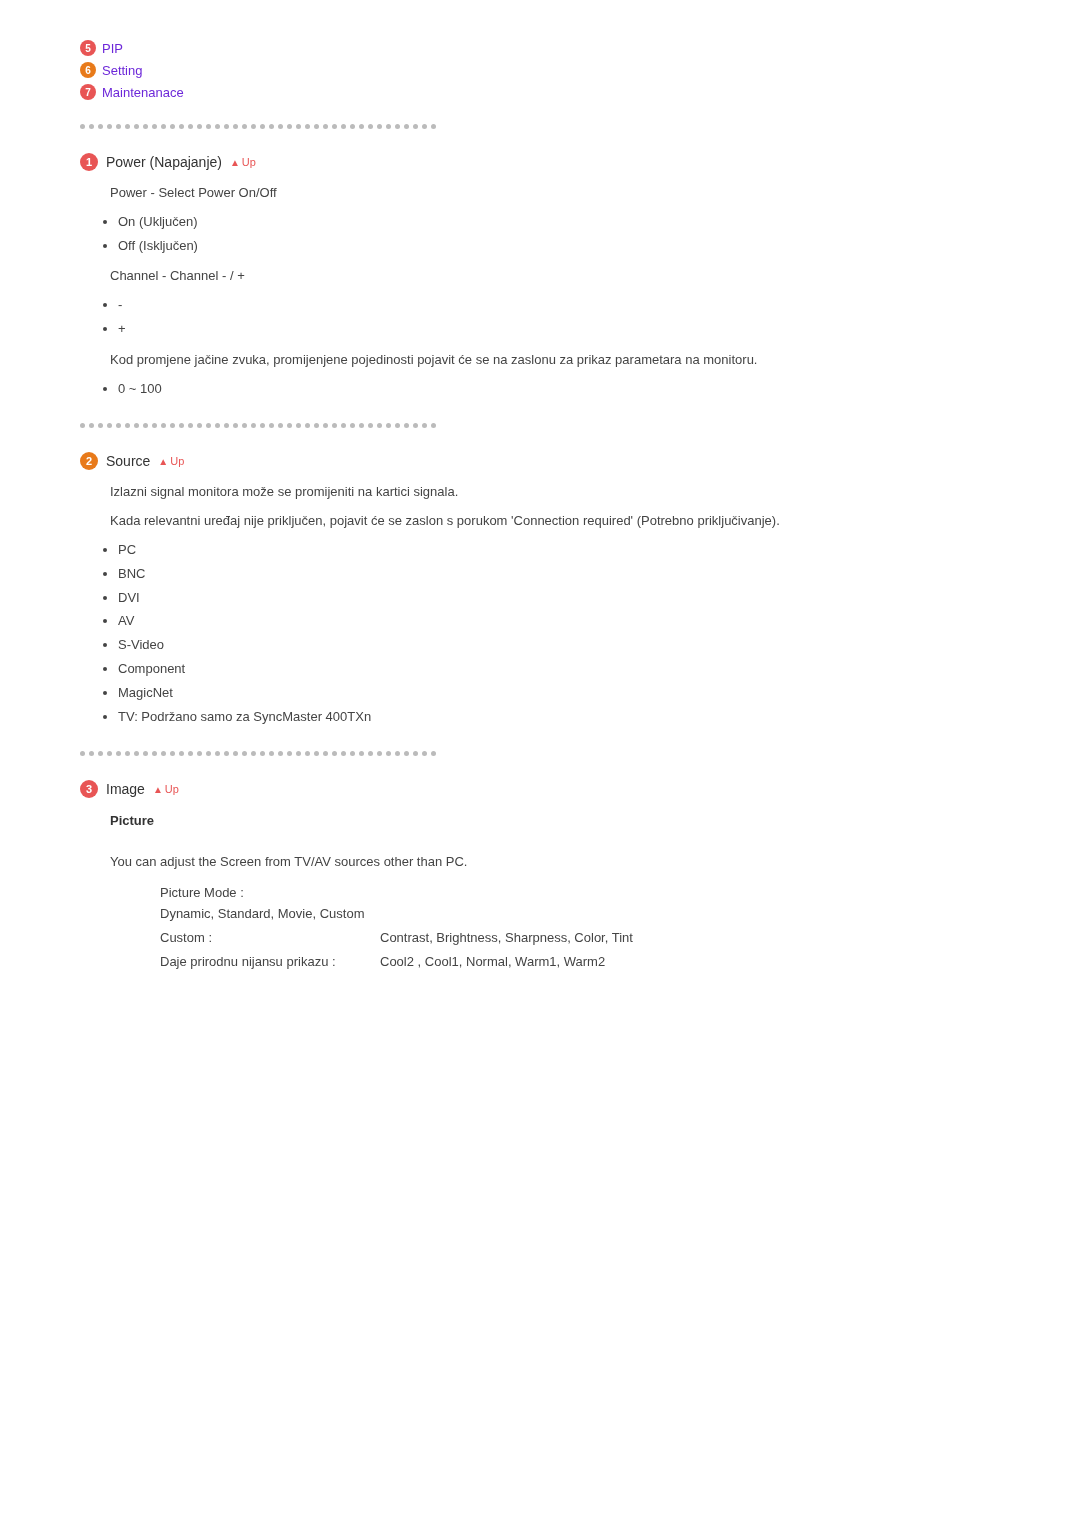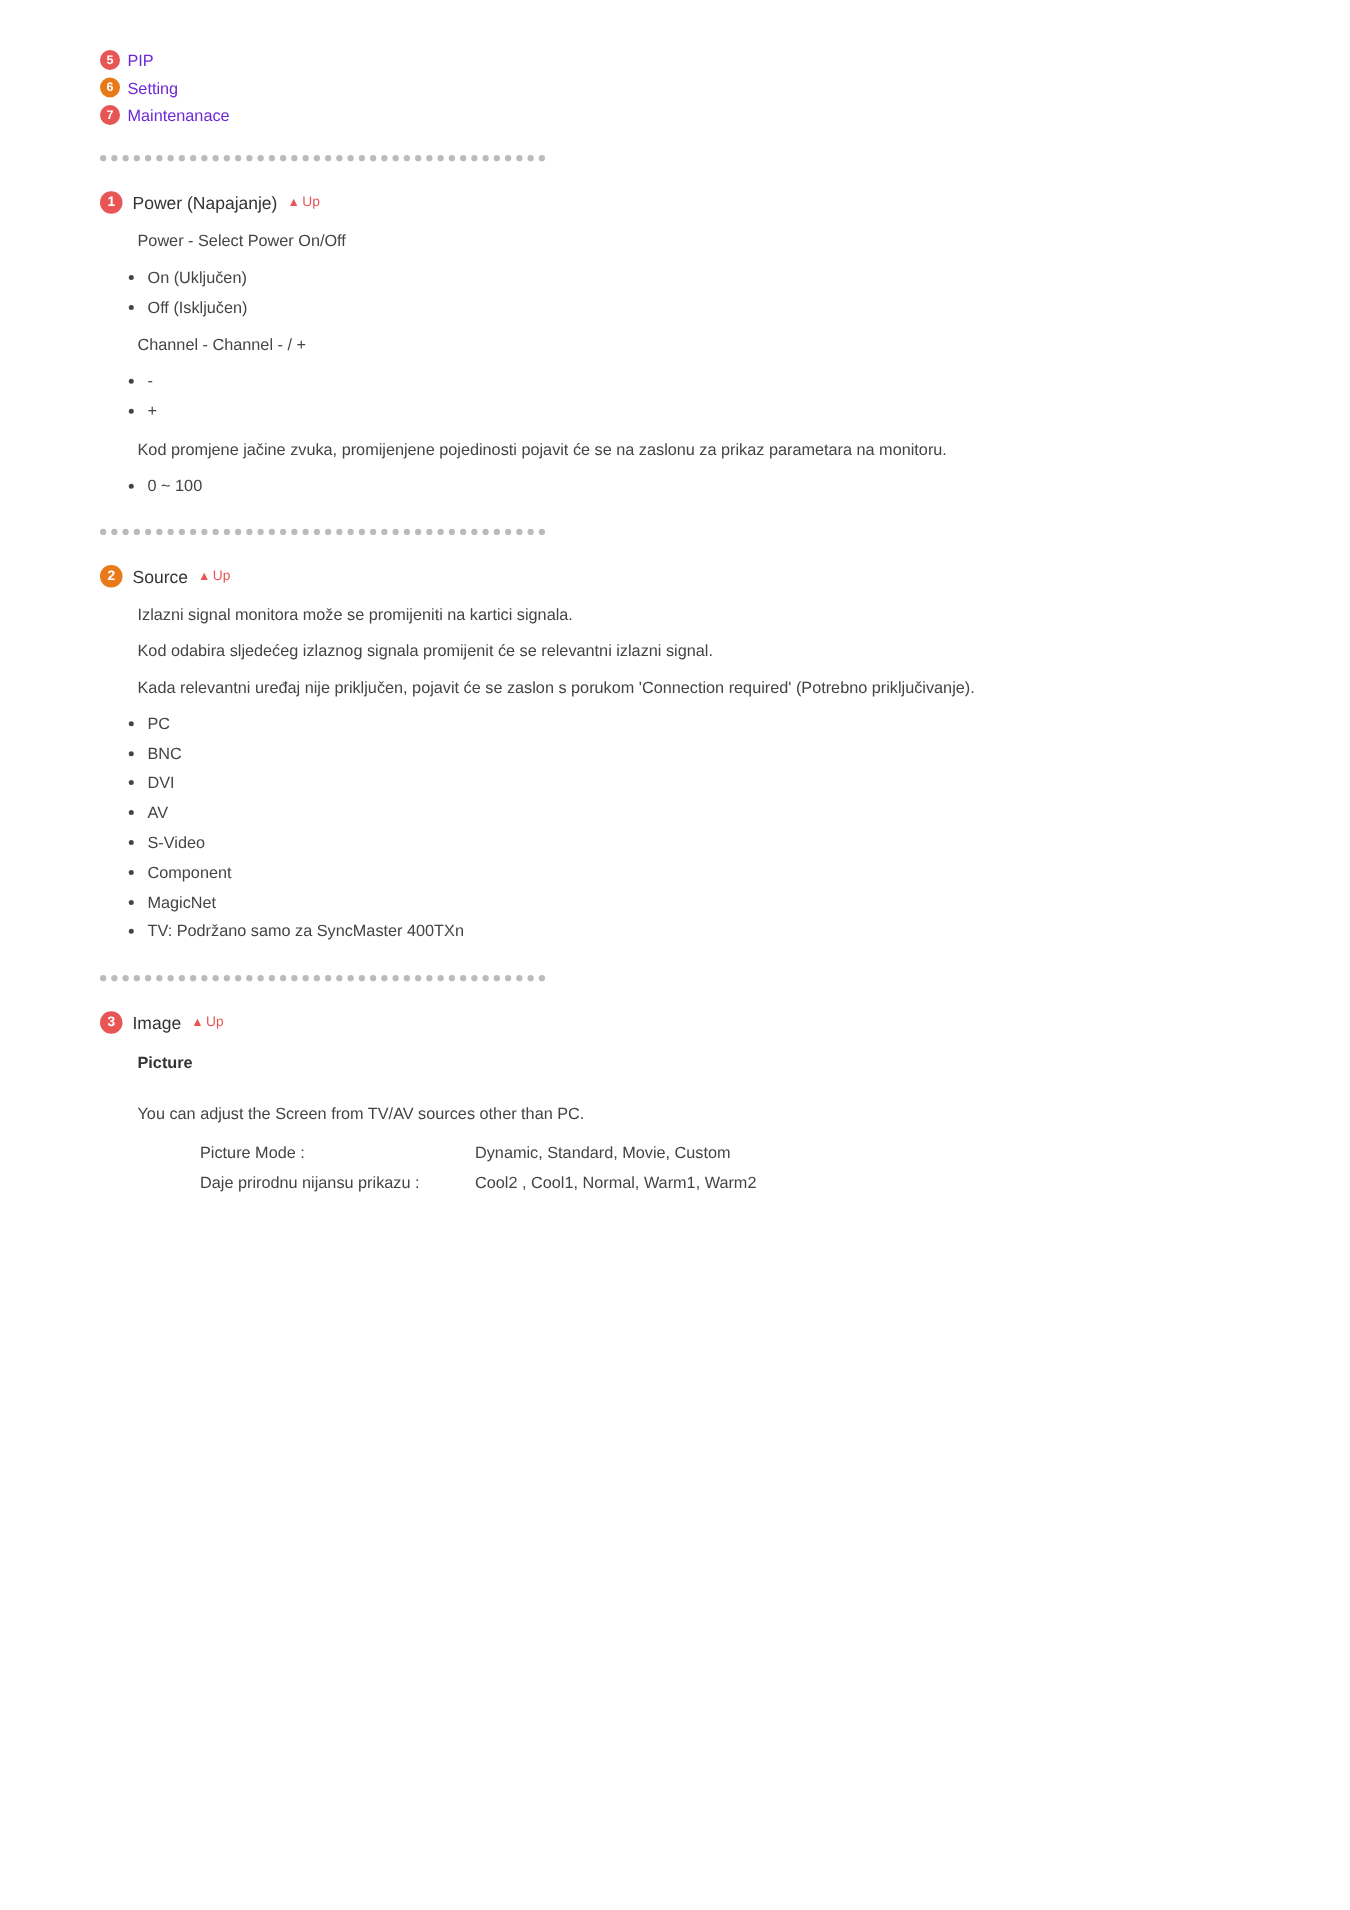--- a/index.html
+++ b/index.html
@@ -248,21 +248,20 @@
   <div class="section-header">
     <span class="section-num" style="background:#e87a1a;">2</span>
     <span class="section-title">Source</span>
     <span class="up-link">
       <span class="up-arrow">▲</span>
       <span>Up</span>
     </span>
   </div>
   <div class="section-body">
     <p>Izlazni signal monitora može se promijeniti na kartici signala.</p>
-    <p>Kod odabira sljedećeg izlaznog signala promijenit će se relevantni izlazni signal.</p>
     <p>Kada relevantni uređaj nije priključen, pojavit će se zaslon s porukom 'Connection required' (Potrebno priključivanje).</p>
     <ul>
       <li>PC</li>
       <li>BNC</li>
       <li>DVI</li>
       <li>AV</li>
       <li>S-Video</li>
       <li>Component</li>
       <li>MagicNet</li>
       <li>TV: Podržano samo za SyncMaster 400TXn</li>
@@ -321,23 +320,27 @@
       <span class="up-arrow">▲</span>
       <span>Up</span>
     </span>
   </div>
   <div class="section-body">
     <div>
       <div class="sub-header">Picture</div>
       <p>You can adjust the Screen from TV/AV sources other than PC.</p>
       <div style="margin-top:10px; margin-left: 30px;">
         <ul style="list-style:disc; margin-left:20px;">
-          <li style="display:flex; gap:0;">
+          <li style="display:flex; gap:0;flex-direction:column;">
             <span style="min-width:220px;">Picture Mode :</span>
             <span>Dynamic, Standard, Movie, Custom</span>
+          </li>
+          <li style="display:flex; gap:0;">
+            <span style="min-width:220px;">Custom :</span>
+            <span>Contrast, Brightness, Sharpness, Color, Tint</span>
           </li>
           <li style="display:flex; gap:0;">
             <span style="min-width:220px;">Daje prirodnu nijansu prikazu :</span>
             <span>Cool2 , Cool1, Normal, Warm1, Warm2</span>
           </li>
         </ul>
       </div>
     </div>
   </div>
 </div>

